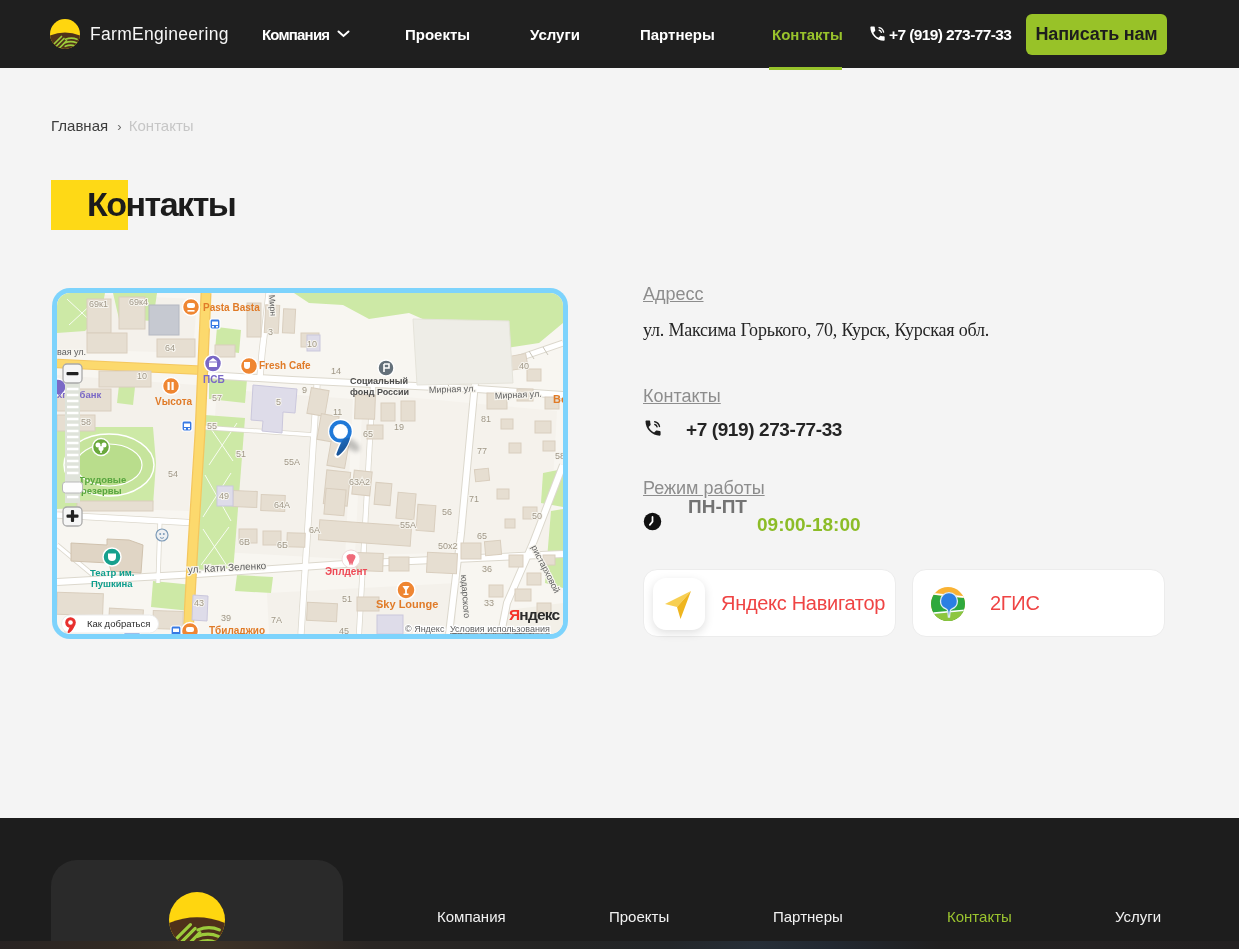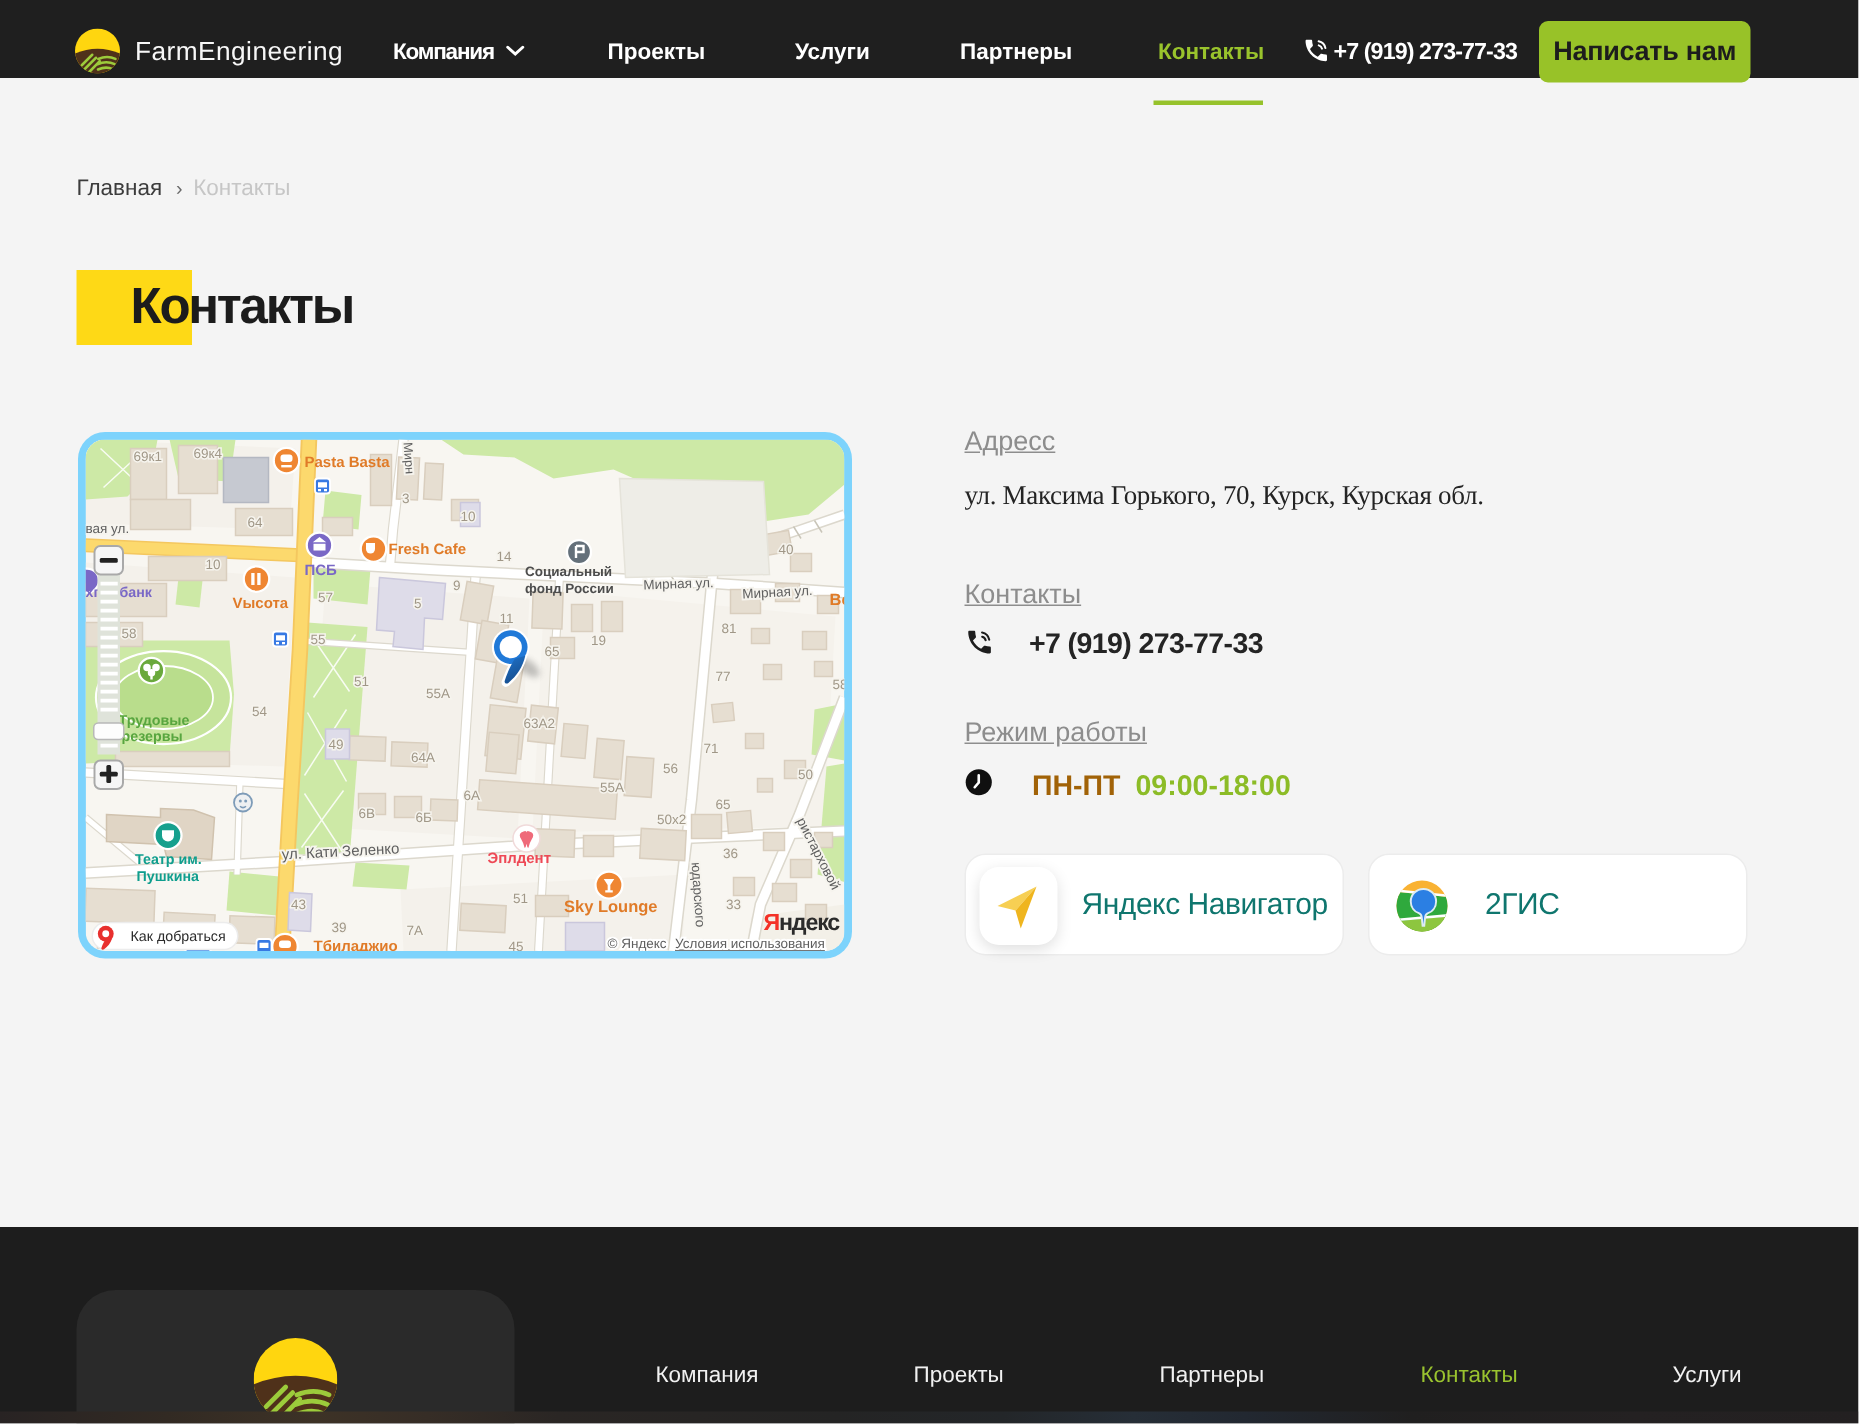--- a/index.html
+++ b/index.html
@@ -1,20 +1,20 @@
 <!DOCTYPE html>
 <html lang="ru"><head>
 <meta charset="utf-8">
 <title>Контакты — FarmEngineering</title>
 <style>
 *{margin:0;padding:0;box-sizing:border-box;}
 html,body{width:1239px;height:949px;overflow:hidden;}
 body{font-family:"Liberation Sans",sans-serif;background:#f4f4f4;color:#222;position:relative;}
 
-header{position:relative;width:100%;height:52px;background:#1f1f1f;}
+header{position:relative;width:100%;height:68px;background:#1f1f1f;}
 header .item{position:absolute;color:#fff;font-size:15px;font-weight:700;top:26px;white-space:nowrap;}
 header .active{color:#99c32c;}
 .hdr-underline{position:absolute;left:769px;top:67px;width:73px;height:3px;background:#96c22b;z-index:5;}
 .logo-circ{position:absolute;left:50px;top:19px;width:30px;height:30px;}
 .logo-text{position:absolute;left:90px;top:24px;color:#f7f7f7;font-size:17.5px;font-weight:400;letter-spacing:0.3px;}
 .chev{position:absolute;left:337px;top:30px;width:13px;height:8px;}
 .phone-ico{position:absolute;left:868px;top:25px;width:18px;height:18px;}
 .phone-num{position:absolute;left:889px;top:26px;color:#fff;font-size:15.5px;font-weight:700;letter-spacing:-0.6px;}
 .btn-write{position:absolute;left:1026px;top:14px;width:141px;height:41px;background:#98c228;border-radius:6px;color:#1d1d1d;font-size:18px;font-weight:700;text-align:center;line-height:41px;letter-spacing:-0.2px;}
 
@@ -27,25 +27,25 @@
 .title-wrap h1{position:absolute;left:36px;top:5px;font-size:34px;font-weight:700;color:#1c1c1c;letter-spacing:-1.5px;}
 
 .map-card{position:absolute;left:52px;top:288px;width:516px;height:351px;background:#7dd3fc;border-radius:18px;padding:5px;}
 .map-inner{width:506px;height:341px;border-radius:13px;overflow:hidden;position:relative;}
 
 .rc-label{position:absolute;left:643px;font-size:18px;color:#8d8d8d;text-decoration:underline;}
 .rc-addr{position:absolute;left:643px;top:320px;font-size:18px;color:#242424;letter-spacing:-0.2px;font-family:Liberation Serif, serif;}
 .rc-phone{position:absolute;left:686px;top:419px;font-size:19px;font-weight:700;color:#242424;letter-spacing:-0.4px;}
 .rc-phone-ico{position:absolute;left:643px;top:419px;width:19px;height:19px;}
 .rc-clock{position:absolute;left:643px;top:512px;width:19px;height:19px;}
-.rc-days{position:absolute;left:688px;top:514px;font-size:19px;font-weight:700;color:#a16207;}
+.rc-days{position:absolute;left:688px;top:496px;font-size:19px;font-weight:700;color:#737373;}
 .rc-time{position:absolute;left:757px;top:514px;font-size:19px;font-weight:700;color:#8cbc27;}
 .mcard{position:absolute;top:569px;height:68px;background:#fff;border:1px solid #ececec;border-radius:14px;}
 .mcard .ic{position:absolute;left:9px;top:8px;width:52px;height:52px;border-radius:13px;background:#fff;}
-.mcard .tx{position:absolute;left:77px;top:22px;font-size:20px;color:#0f766e;letter-spacing:-0.3px;}
+.mcard .tx{position:absolute;left:77px;top:22px;font-size:20px;color:#ef4444;letter-spacing:-0.3px;}
 #mc1{left:643px;width:253px;}
 #mc1 .ic{box-shadow:0 3px 10px rgba(0,0,0,0.13);}
 #mc2{left:912px;width:253px;}
 
 footer{position:absolute;left:0;top:818px;width:100%;height:131px;background:#1d1d1d;overflow:hidden;}
 .f-box{position:absolute;left:51px;top:42px;width:292px;height:89px;background:#2a2a2a;border-radius:26px 26px 0 0;}
 .f-logo{position:absolute;left:169px;top:74px;width:56px;height:56px;}
 footer .fitem{position:absolute;top:90px;color:#f1f1f1;font-size:15px;}
 footer .factive{color:#9ac32f;}
 .f-strip{position:absolute;left:0;bottom:0;width:100%;height:8px;z-index:6;background:linear-gradient(90deg,#282323 0%,#322a23 9%,#3d3226 17%,#362d26 23%,#2a2624 30%,#242424 45%,#232629 54%,#262e37 61%,#222831 67%,#201f1f 76%,#242122 88%,#232021 100%);}

